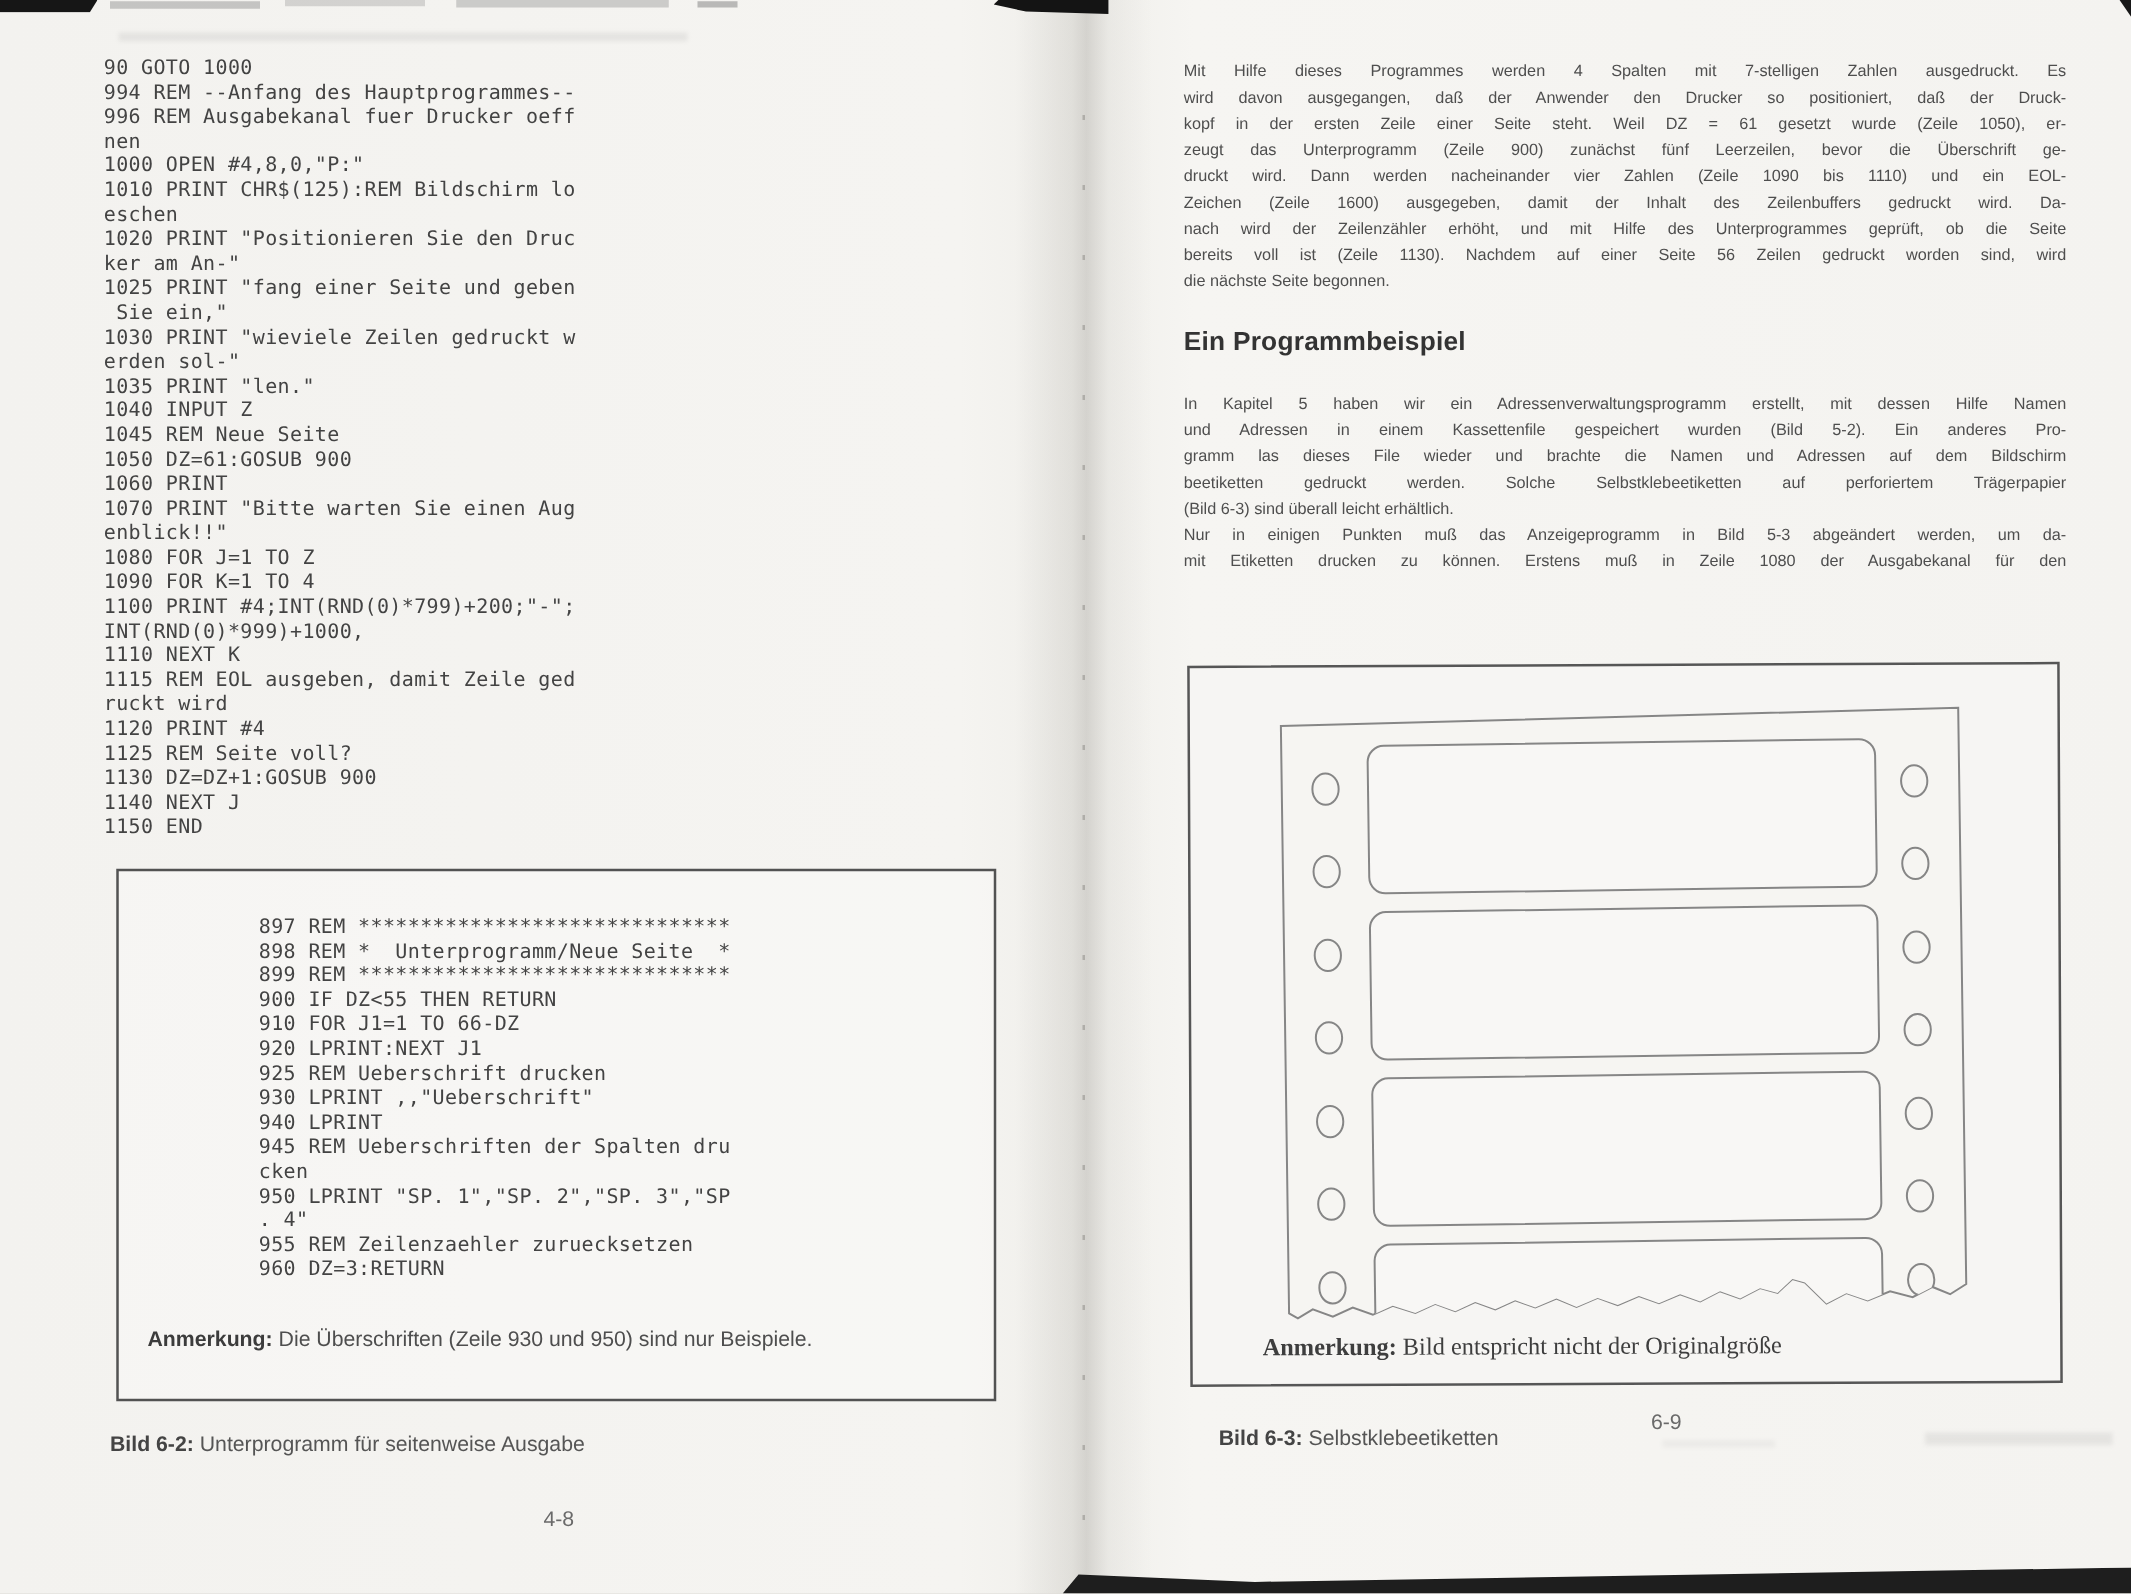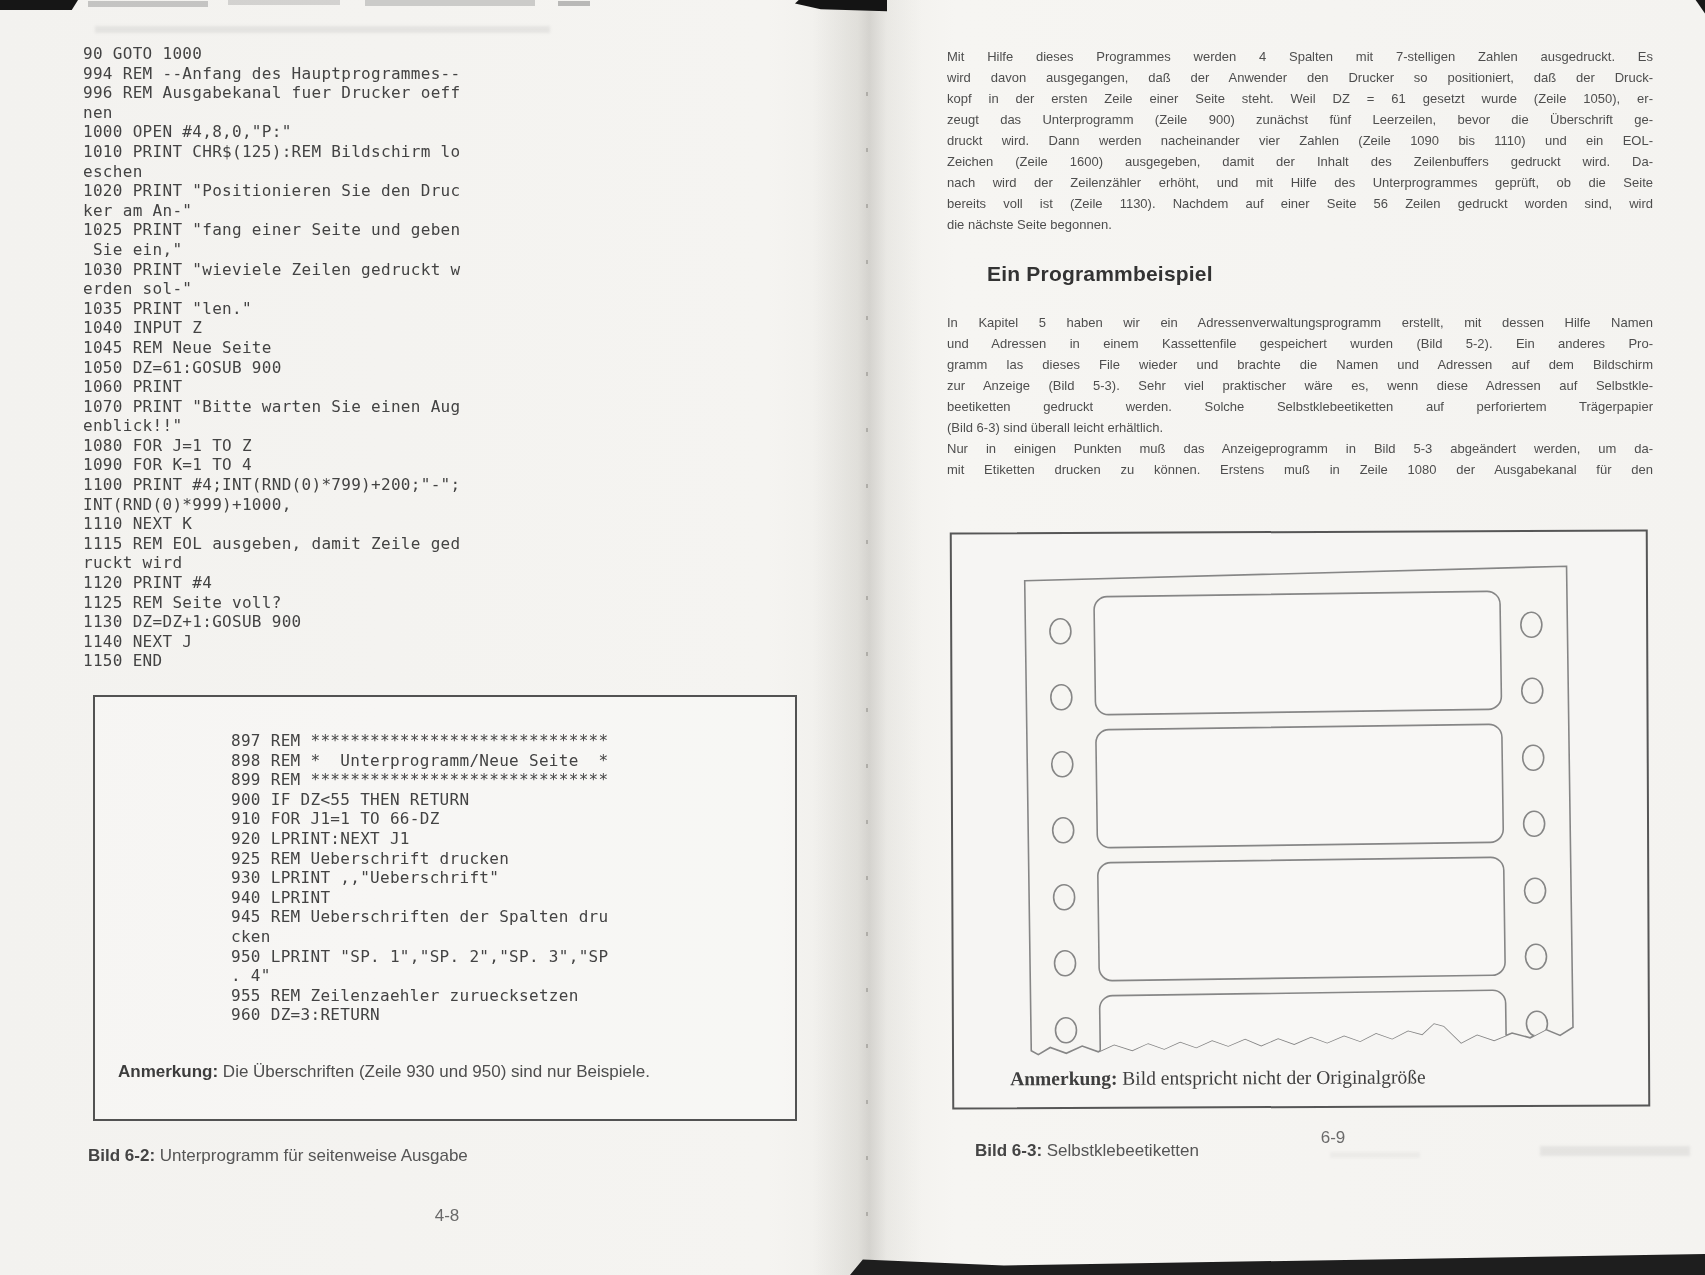--- a/index.html
+++ b/index.html
@@ -84,21 +84,21 @@
 1110 NEXT K
 1115 REM EOL ausgeben, damit Zeile ged
 ruckt wird
 1120 PRINT #4
 1125 REM Seite voll?
 1130 DZ=DZ+1:GOSUB 900
 1140 NEXT J
 1150 END</pre>
 
     <div class="listing-box">
-      <pre class="mono" style="position:absolute;left:112px;top:34px;margin-left:24px;">897 REM ******************************
+      <pre class="mono" style="position:absolute;left:112px;top:34px;">897 REM ******************************
 898 REM *  Unterprogramm/Neue Seite  *
 899 REM ******************************
 900 IF DZ&lt;55 THEN RETURN
 910 FOR J1=1 TO 66-DZ
 920 LPRINT:NEXT J1
 925 REM Ueberschrift drucken
 930 LPRINT ,,"Ueberschrift"
 940 LPRINT
 945 REM Ueberschriften der Spalten dru
 cken
@@ -124,27 +124,26 @@
         <div class="pline">wird davon ausgegangen, daß der Anwender den Drucker so positioniert, daß der Druck-</div>
         <div class="pline">kopf in der ersten Zeile einer Seite steht. Weil DZ = 61 gesetzt wurde (Zeile 1050), er-</div>
         <div class="pline">zeugt das Unterprogramm (Zeile 900)  zunächst fünf Leerzeilen, bevor die Überschrift ge-</div>
         <div class="pline">druckt wird. Dann werden nacheinander vier Zahlen (Zeile 1090 bis 1110) und ein EOL-</div>
         <div class="pline">Zeichen (Zeile 1600) ausgegeben, damit der Inhalt des Zeilenbuffers gedruckt wird. Da-</div>
         <div class="pline">nach wird der Zeilenzähler erhöht, und mit Hilfe des Unterprogrammes geprüft, ob die Seite</div>
         <div class="pline">bereits voll ist (Zeile 1130). Nachdem auf einer Seite 56 Zeilen gedruckt worden sind, wird</div>
         <div class="pline flush">die nächste Seite begonnen.</div>
       </div>
 
-    <div class="h2" style="left:947px;top:262px;margin-left:40px;">Ein Programmbeispiel</div>
+    <div class="h2" style="left:947px;top:262px;">Ein Programmbeispiel</div>
 
     <div class="body-col" style="left:947px;top:312px;">
         <div class="pline">In Kapitel 5 haben wir ein Adressenverwaltungsprogramm erstellt, mit dessen Hilfe Namen</div>
         <div class="pline">und Adressen in einem Kassettenfile gespeichert wurden (Bild 5-2). Ein anderes Pro-</div>
         <div class="pline">gramm las dieses File wieder und brachte die Namen und Adressen auf dem Bildschirm</div>
-        <div class="pline">zur Anzeige (Bild 5-3). Sehr viel praktischer wäre es, wenn diese Adressen auf Selbstkle-</div>
         <div class="pline">beetiketten gedruckt werden. Solche Selbstklebeetiketten auf perforiertem Trägerpapier</div>
         <div class="pline flush">(Bild 6-3) sind überall leicht erhältlich.</div>
         <div class="pline">Nur in einigen Punkten muß das Anzeigeprogramm in Bild 5-3 abgeändert werden, um da-</div>
         <div class="pline">mit Etiketten drucken zu können. Erstens muß in Zeile 1080 der Ausgabekanal für den</div>
       </div>
 
     <div class="figure-frame">
       <svg width="692" height="570" viewBox="0 0 692 570">
         <g transform="rotate(-0.55 346 280)">
           <defs>

